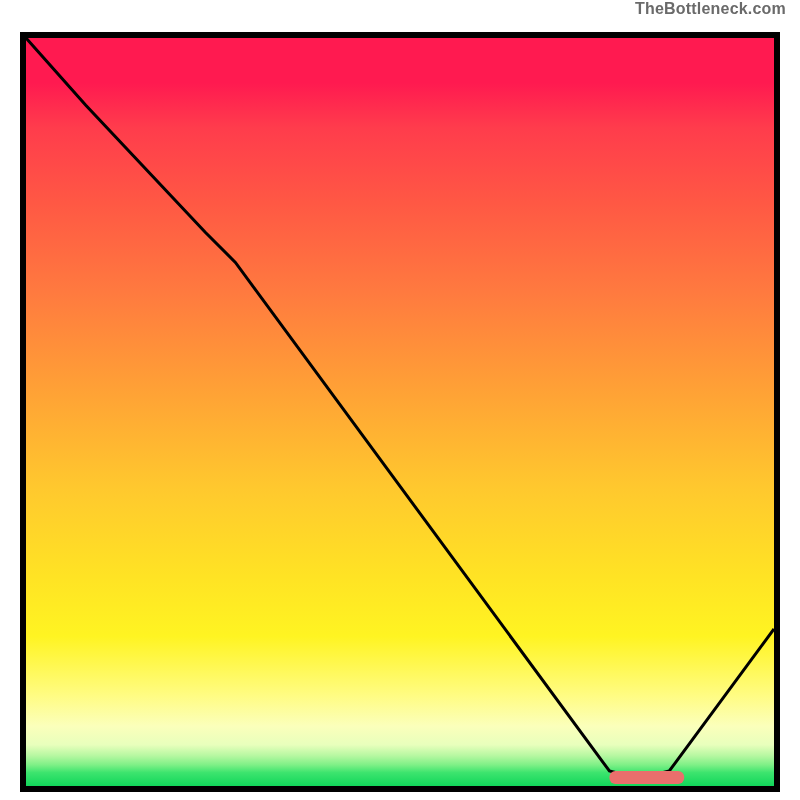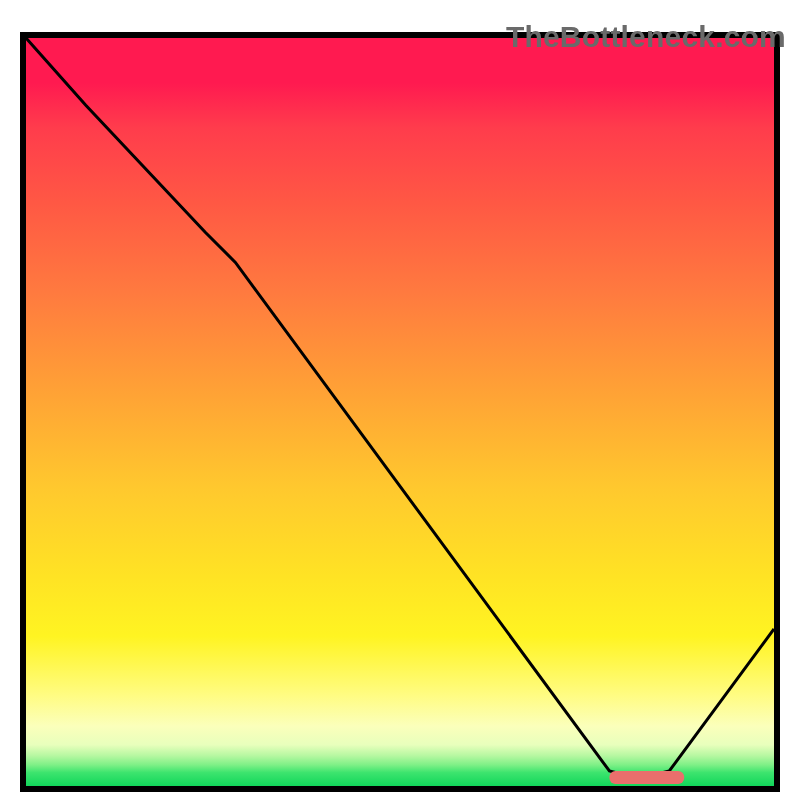--- a/index.html
+++ b/index.html
@@ -5,23 +5,23 @@
   * { margin: 0; padding: 0; box-sizing: border-box; }
   body {
     width: 800px;
     height: 800px;
     background: #fff;
     position: relative;
     font-family: Arial, Helvetica, sans-serif;
   }
   .watermark {
     position: absolute;
-    top: 20px;
+    top: 0;
     right: 14px;
-    font-size: 30px;
+    font-size: 16px;
     font-weight: 700;
     color: #6a6a6a;
     letter-spacing: 0.2px;
     z-index: 10;
   }
   .frame {
     position: absolute;
     left: 20px;
     top: 32px;
     width: 760px;

